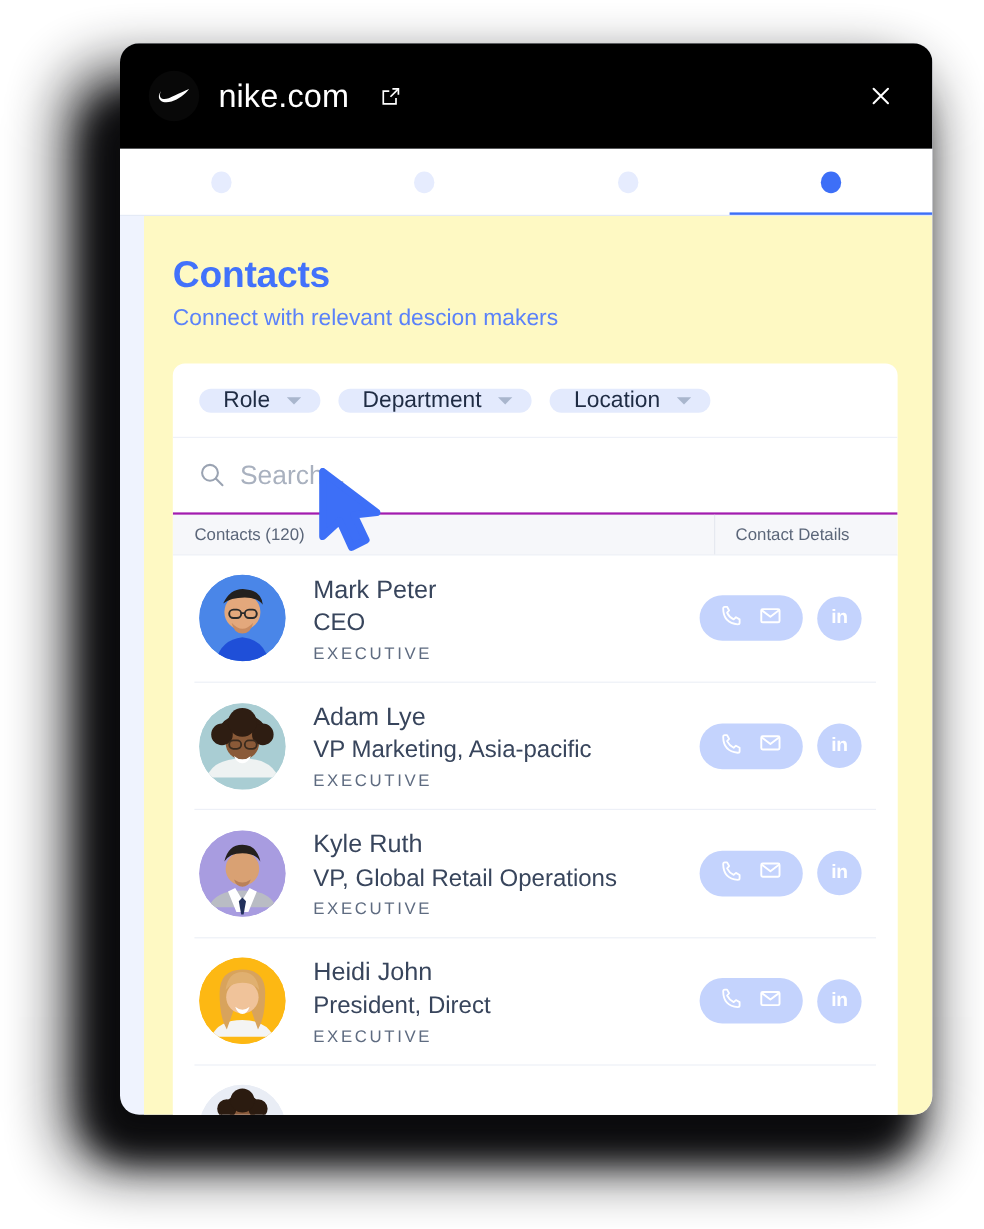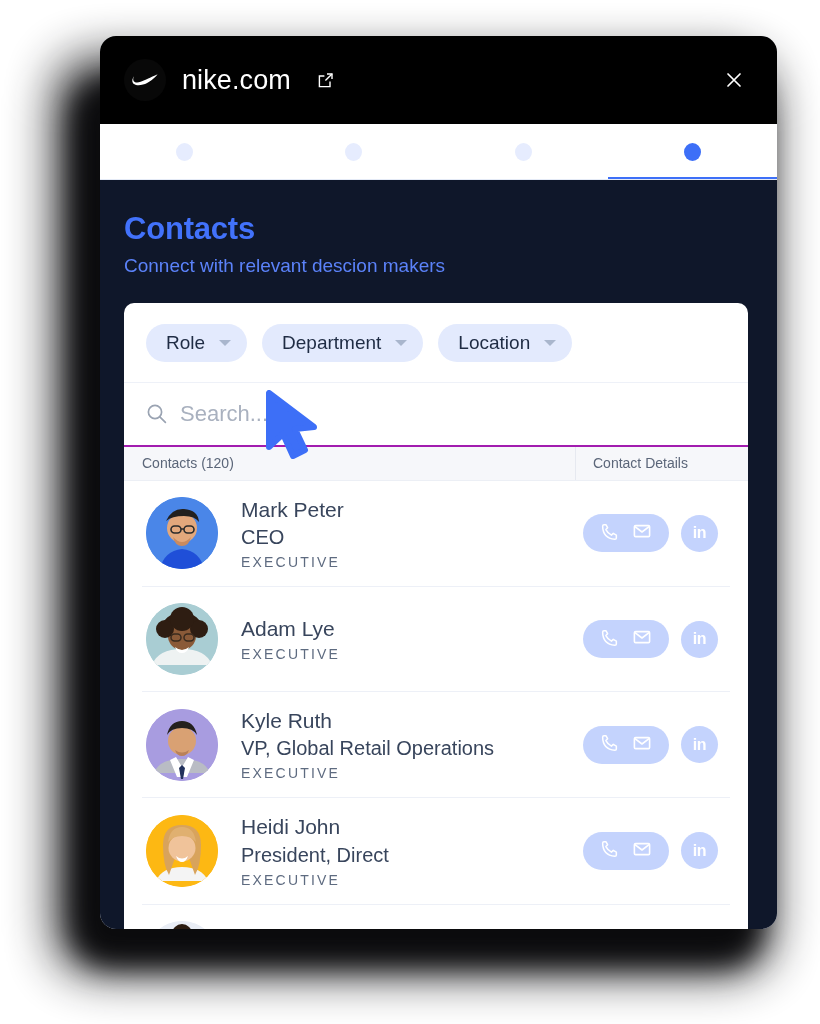--- a/index.html
+++ b/index.html
@@ -133,23 +133,24 @@
   .tabsbar::after {
     content: "";
     position: absolute;
     left: 0; right: 0; bottom: 0;
     height: 1px;
     background: #e4eaf6;
   }
 
   
   .page {
-    background: #0f172a;
+    background: #fef9c3;
     padding: 32px 0 0 0;
     height: calc(893px - 88px - 56px);
+    margin-left: 20px;
   }
   .page-head { padding: 0 24px 0 24px; }
   .page-title {
     color: #4272fb;
     font-size: 31px;
     font-weight: 700;
     letter-spacing: -0.2px;
     line-height: 1.1;
   }
   .page-sub {
@@ -173,21 +174,21 @@
     display: flex;
     align-items: center;
     gap: 15px;
     padding: 21px 22px 20px 22px;
     border-bottom: 1px solid #eef1f8;
   }
   .chip {
     display: inline-flex;
     align-items: center;
     gap: 14px;
-    height: 38px;
+    height: 20px;
     padding: 0 16px 0 20px;
     border-radius: 19px;
     background: #e3eafd;
     color: #1f2c44;
     font-size: 19px;
     font-weight: 400;
     white-space: nowrap;
   }
   .chip .caret {
     width: 0; height: 0;
@@ -461,20 +462,21 @@
                 <circle cx="19" cy="26" r="9" fill="#2e1d12"></circle>
                 <circle cx="53" cy="26" r="9" fill="#2e1d12"></circle>
                 <circle cx="36" cy="16" r="12" fill="#2e1d12"></circle>
                 <rect x="25" y="31" width="10" height="7" rx="3.5" fill="none" stroke="#3a2b1e" stroke-width="1.5"></rect>
                 <rect x="38" y="31" width="10" height="7" rx="3.5" fill="none" stroke="#3a2b1e" stroke-width="1.5"></rect>
                 <path d="M29 44 q7 6 14 0 q-2 6 -7 6 q-5 0 -7 -6 z" fill="#ffffff"></path>
               </svg>
             </div>
             <div class="who">
               <div class="name">Adam Lye</div>
+              <div class="role">VP Marketing, Asia-pacific</div>
               <div class="tag">EXECUTIVE</div>
             </div>
             <div class="actions">
               <span class="pill">
                 <span>
                   <svg width="19" height="19" viewBox="0 0 20 20" fill="none" stroke="#ffffff" stroke-width="1.6" stroke-linecap="round" stroke-linejoin="round">
                     <path d="M6.2 2.8 L8 6 L6.2 8 q2 4 5.8 5.8 L14 12 l3.2 1.8 v3 q0 1.4 -1.6 1.4 Q3 17 2.8 4.4 Q2.8 2.8 4.2 2.8 z"></path>
                   </svg>
                 </span>
                 <span>

